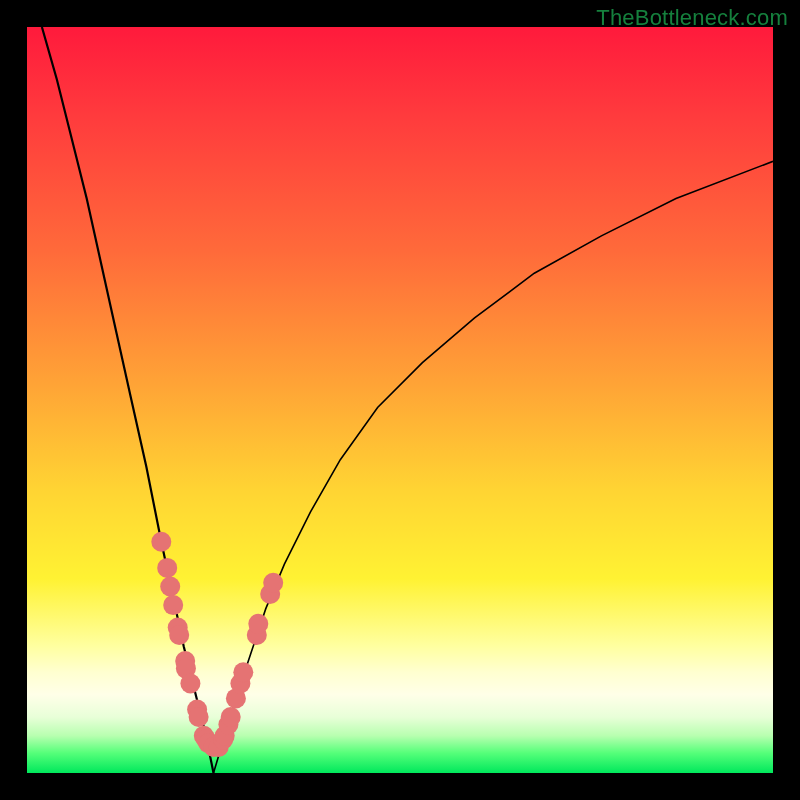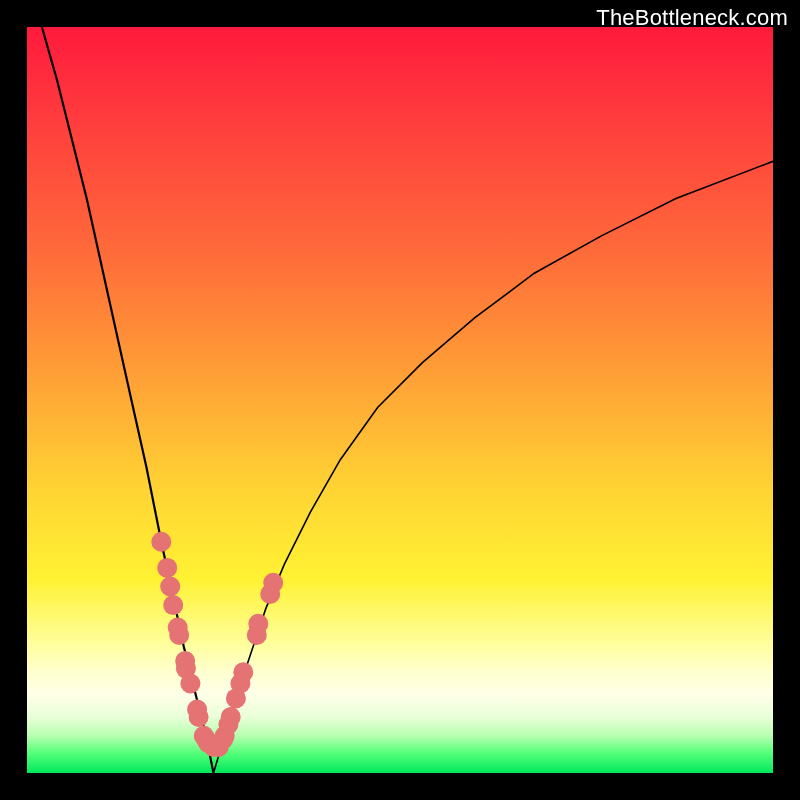--- a/index.html
+++ b/index.html
@@ -38,21 +38,21 @@
       #b8ffb0 95%,
       #56ff7a 97.3%,
       #00e85c 100%
     );
     overflow: hidden;
   }
   .watermark {
     position: absolute;
     top: 5px;
     right: 12px;
-    color: #ffffff;
+    color: #15803d;
     font-size: 22px;
     letter-spacing: 0.2px;
     user-select: none;
   }
   svg.curves {
     position: absolute;
     inset: 0;
     width: 746px;
     height: 746px;
   }

